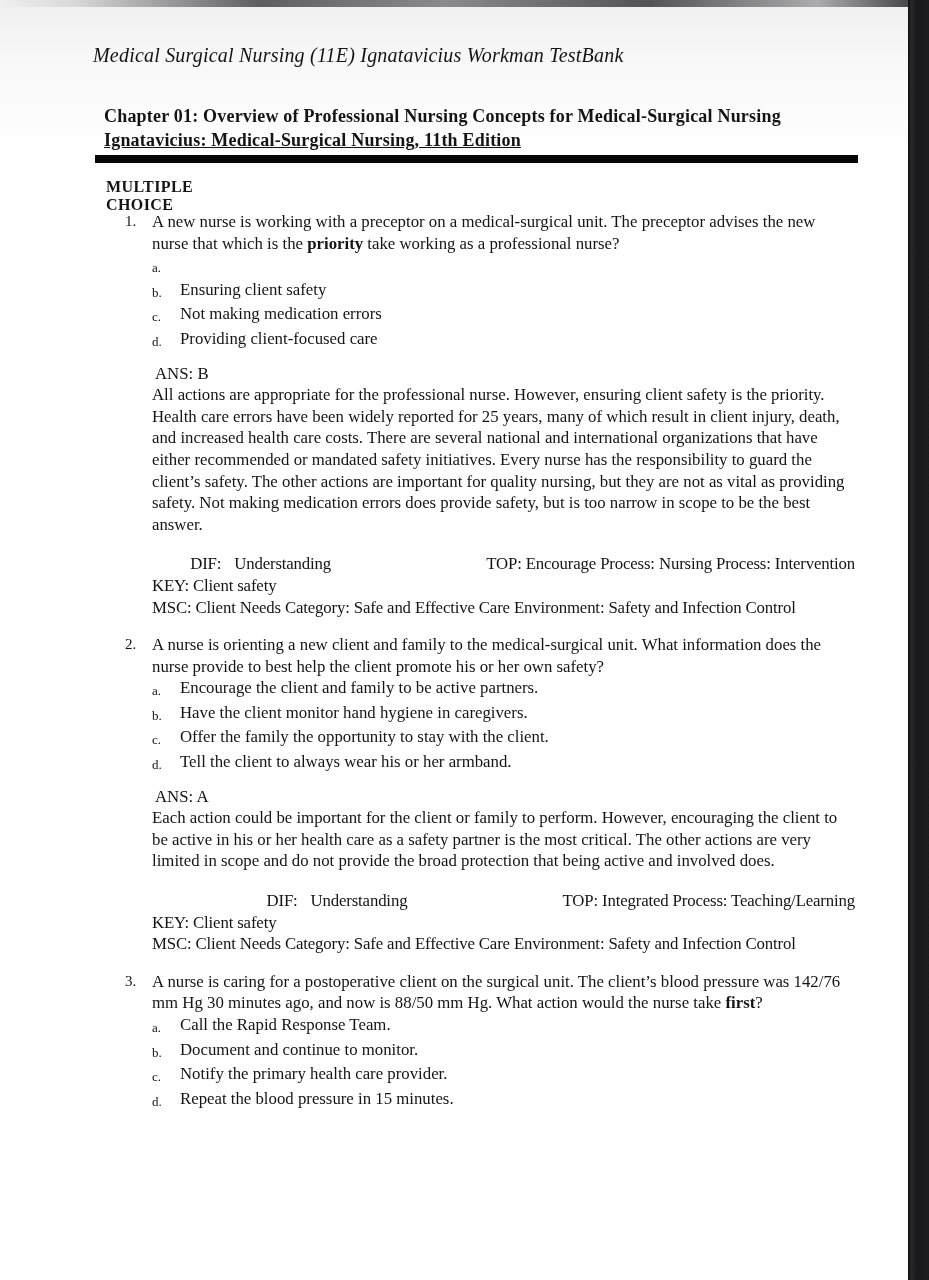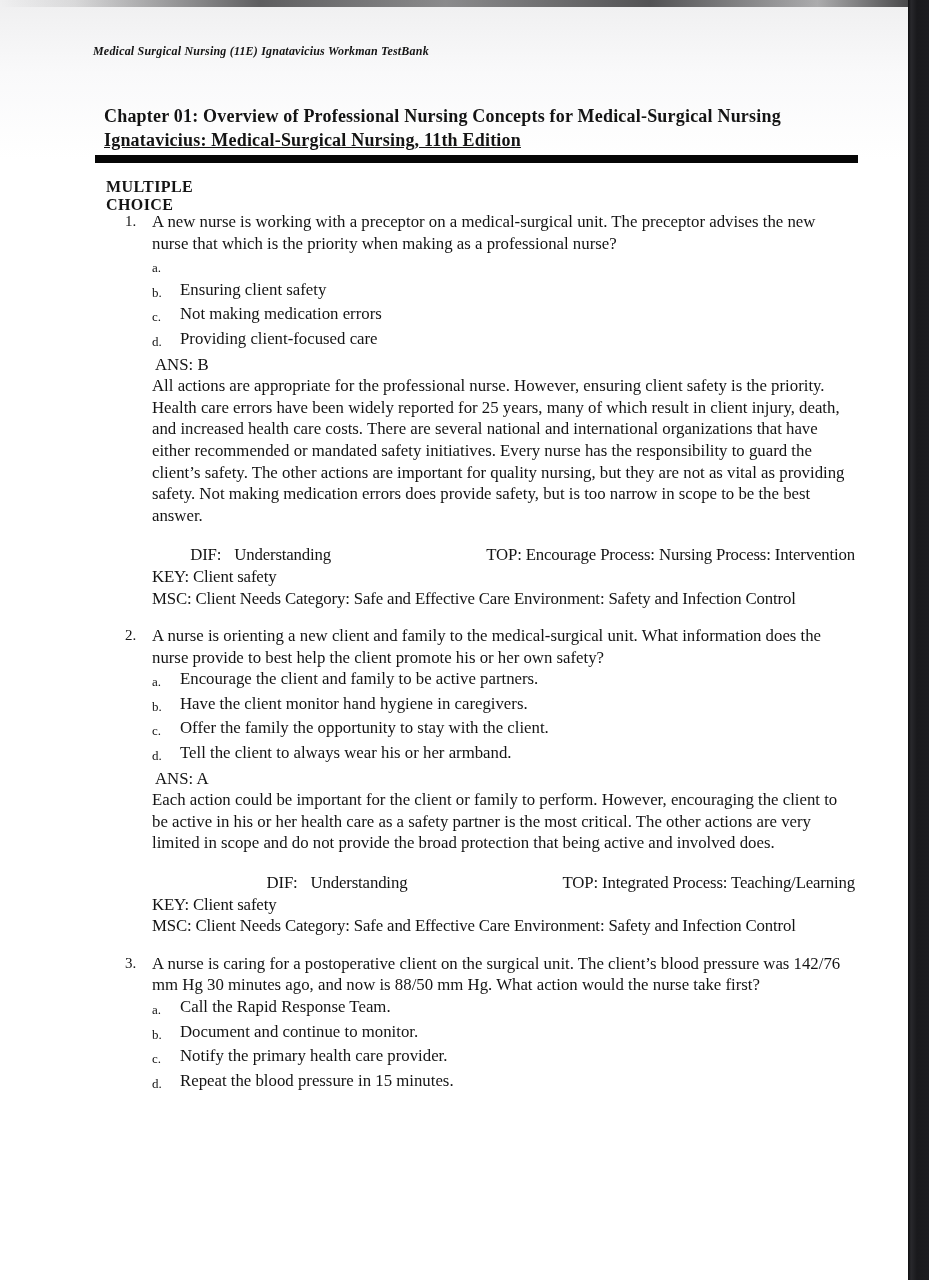--- a/index.html
+++ b/index.html
@@ -29,21 +29,21 @@
   
   .right-bar {
     position:absolute; top:0; right:0; width:21px; height:1280px; z-index:3;
     background:linear-gradient(90deg, #0d0d0f 0px, #28282c 3px, #19191c 9px, #1c1c20 100%);
   }
 
   .content { position:absolute; top:0; left:0; z-index:1; }
 
   .book-header {
     position:absolute; left:93px; top:44px; width:780px;
-    font-size:12px; font-weight:bold; font-style:italic;
+    font-size:20px; font-weight:normal; font-style:italic;
     letter-spacing:0.2px; white-space:nowrap;
   }
 
   .chapter-block { position:absolute; left:104px; top:104px; width:760px; }
   .chapter-line { font-size:18px; font-weight:bold; line-height:24px; letter-spacing:0.2px; }
   .chapter-line.underlined span { text-decoration:underline;font-family:Liberation Serif, serif; }
   .title-rule { margin-top:3px; margin-left:-9px; width:763px; height:8px; background:#060606; }
 
   .section-heading {
     position:absolute; left:106px; top:178px;
@@ -55,29 +55,29 @@
   .question { display:flex; margin-bottom:16px; }
   .qnum { width:27px; font-size:15px; padding-top:2px; flex-shrink:0; }
   .qbody { width:703px; font-size:16.8px; line-height:21.6px; }
 
   .stem { margin:0; }
   .opts { margin-top:0; }
   .opt { display:flex; }
   .opt-letter { width:28px; font-size:13px; padding-top:3px; flex-shrink:0; }
   .opt-text { }
 
-  .ans { margin-top:1px; margin-left:3px; }
+  .ans { margin-top:10px; margin-left:3px; }
   .rationale { }
 
   .meta { margin-top:18px; letter-spacing:-0.15px; }
   .meta-row { display:flex;justify-content:flex-end; }
   .dif-label { width:44px; flex-shrink:0; }
   .dif-value { width:252px; flex-shrink:0; }
 
-  b { font-weight:normal; }
+  b { font-weight:bold; }
 </style>
 </head>
 <body>
 
 <div class="page-tint"></div>
 <div class="top-edge"></div>
 <div class="right-bar"></div>
 
 <div class="content">
 
@@ -89,21 +89,21 @@
     <div class="title-rule"></div>
   </div>
 
   <div class="section-heading">MULTIPLE CHOICE</div>
 
   <div class="questions">
 
     <div class="question">
       <div class="qnum">1.</div>
       <div class="qbody">
-        <p class="stem"><span>A new nurse is working with a preceptor on a medical-surgical unit. The preceptor advises the new nurse that which is the </span><b>priority</b><span> when making as a professional nurse?</span></p>
+        <p class="stem"><span>A new nurse is working with a preceptor on a medical-surgical unit. The preceptor advises the new nurse that which is the </span><b>priority</b><span> take working as a professional nurse?</span></p>
         <div class="opts">
           <div class="opt">
               <span class="opt-letter">a.</span>
             </div>
           <div class="opt">
               <span class="opt-letter">b.</span>
               <span class="opt-text">Ensuring client safety</span>
             </div>
           <div class="opt">
               <span class="opt-letter">c.</span>

